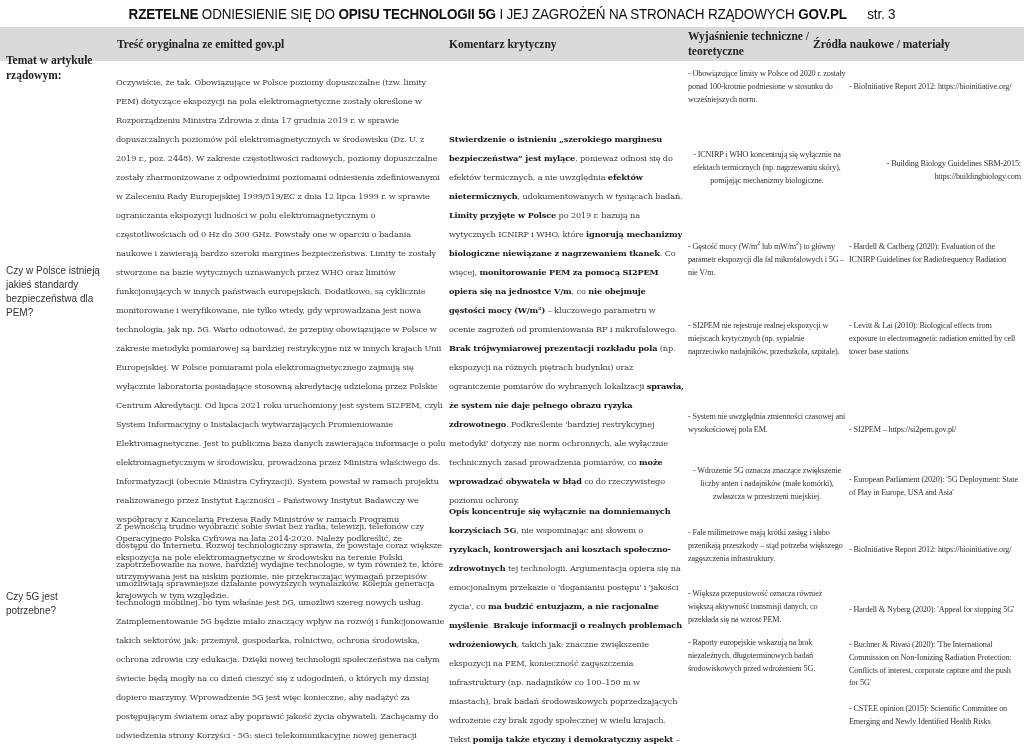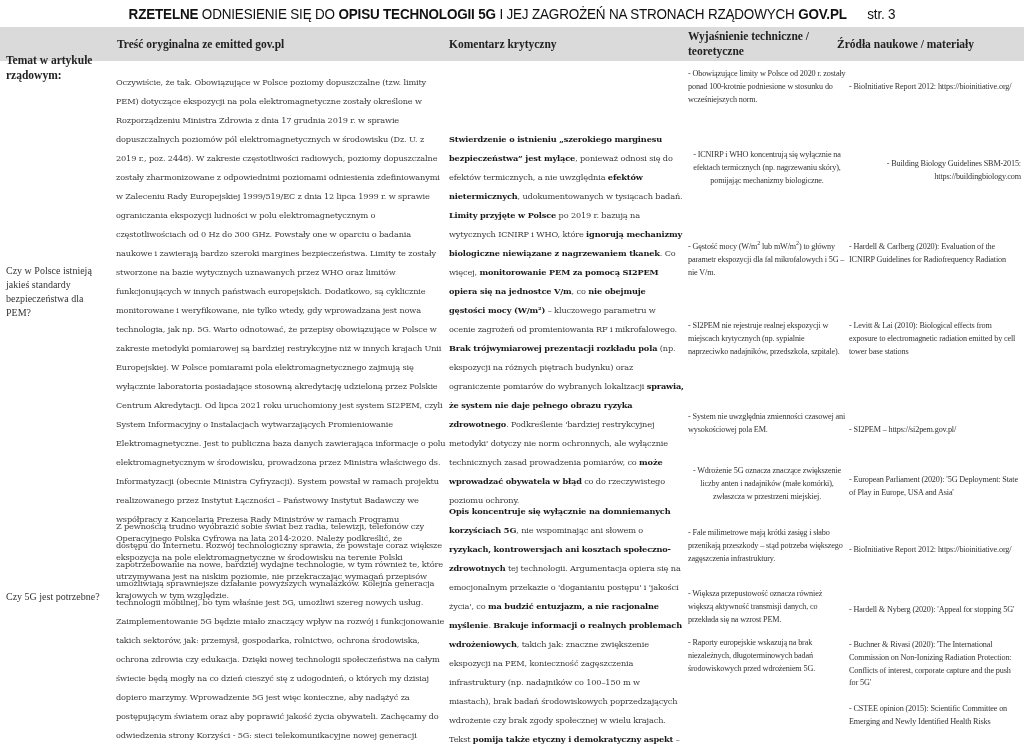--- a/index.html
+++ b/index.html
@@ -4,21 +4,21 @@
 <style>
   html, body { margin: 0; padding: 0; background: #ffffff; }
   body { width: 1024px; height: 749px; overflow: hidden; position: relative; font-family: "DejaVu Serif", serif; color: #2b2b2b; }
   .title-bar { position: absolute; top: 6px; left: 0; width: 1024px; text-align: center; font-family: "Liberation Sans", sans-serif; font-size: 14.5px; color: #111; letter-spacing: -0.2px; transform: scaleX(0.93); }
   .title-bar b { font-weight: bold; }
   .page-num { margin-left: 22px; font-weight: normal; }
   .header-row { position: absolute; top: 27px; left: 0; width: 1024px; height: 34px; background: #dadada; }
   .hcell { position: absolute; font-family: "Liberation Serif", serif; font-weight: bold; font-size: 11.5px; line-height: 15px; color: #222; }
   .cell { position: absolute; font-family: "DejaVu Serif", serif; font-size: 8.2px; line-height: 19px; color: #3a3a3a; letter-spacing: -0.15px; }
   .cell b { color: #1b1b1b; font-weight: bold; }
-  .topic { position: absolute; font-family: Liberation Serif, serif; font-size: 10px; line-height: 14px; color: #333; }
+  .topic { position: absolute; font-family: Liberation Sans, sans-serif; font-size: 10px; line-height: 14px; color: #333; }
   .tech, .src { position: absolute; font-family: Liberation Serif, serif; font-size: 8.2px; line-height: 12.8px; color: #333; letter-spacing: -0.15px; }
   sup { font-size: 6px; vertical-align: super; line-height: 0; }
 </style>
 </head>
 <body>
 
 <div class="title-bar">
   <b>RZETELNE</b><span> ODNIESIENIE SIĘ DO </span><b>OPISU TECHNOLOGII 5G</b><span> I JEJ ZAGROŻEŃ NA STRONACH RZĄDOWYCH </span><b>GOV.PL</b><span class="page-num">str.  3</span>
 </div>
 
@@ -26,21 +26,21 @@
   <div class="hcell" style="left:6px;top:2px;width:100px;margin-top:24px;">
     <div>Temat w artykule</div>
     <div>rządowym:</div>
   </div>
   <div class="hcell" style="left:117px;top:10px;">Treść oryginalna ze emitted gov.pl</div>
   <div class="hcell" style="left:449px;top:10px;">Komentarz krytyczny</div>
   <div class="hcell" style="left:688px;top:2px;">
     <div>Wyjaśnienie techniczne /</div>
     <div>teoretyczne</div>
   </div>
-  <div class="hcell" style="left:837px;top:10px;">Źródła naukowe / materiały</div>
+  <div class="hcell" style="left:813px;top:10px;">Źródła naukowe / materiały</div>
 </div>
 
 <div>
   <div class="topic" style="left:6px;top:264px;width:100px;">Czy w Polsce istnieją jakieś standardy bezpieczeństwa dla PEM?</div>
   <div class="cell" style="left:116px;top:73px;width:330px;">Oczywiście, że tak. Obowiązujące w Polsce poziomy dopuszczalne (tzw. limity PEM) dotyczące ekspozycji na pola elektromagnetyczne zostały określone w Rozporządzeniu Ministra Zdrowia z dnia 17 grudnia 2019 r. w sprawie dopuszczalnych poziomów pól elektromagnetycznych w środowisku (Dz. U. z 2019 r., poz. 2448). W zakresie częstotliwości radiowych, poziomy dopuszczalne zostały zharmonizowane z odpowiednimi poziomami odniesienia zdefiniowanymi w Zaleceniu Rady Europejskiej 1999/519/EC z dnia 12 lipca 1999 r. w sprawie ograniczania ekspozycji ludności w polu elektromagnetycznym o częstotliwościach od 0 Hz do 300 GHz. Powstały one w oparciu o badania naukowe i zawierają bardzo szeroki margines bezpieczeństwa. Limity te zostały stworzone na bazie wytycznych uznawanych przez WHO oraz limitów funkcjonujących w innych państwach europejskich. Dodatkowo, są cyklicznie monitorowane i weryfikowane, nie tylko wtedy, gdy wprowadzana jest nowa technologia, jak np. 5G. Warto odnotować, że przepisy obowiązujące w Polsce w zakresie metodyki pomiarowej są bardziej restrykcyjne niż w innych krajach Unii Europejskiej. W Polsce pomiarami pola elektromagnetycznego zajmują się wyłącznie laboratoria posiadające stosowną akredytację udzieloną przez Polskie Centrum Akredytacji. Od lipca 2021 roku uruchomiony jest system SI2PEM, czyli System Informacyjny o Instalacjach wytwarzających Promieniowanie Elektromagnetyczne. Jest to publiczna baza danych zawierająca informacje o polu elektromagnetycznym w środowisku, prowadzona przez Ministra właściwego ds. Informatyzacji (obecnie Ministra Cyfryzacji). System powstał w ramach projektu realizowanego przez Instytut Łączności – Państwowy Instytut Badawczy we współpracy z Kancelarią Prezesa Rady Ministrów w ramach Programu Operacyjnego Polska Cyfrowa na lata 2014-2020. Należy podkreślić, że ekspozycja na pole elektromagnetyczne w środowisku na terenie Polski utrzymywana jest na niskim poziomie, nie przekraczając wymagań przepisów krajowych w tym względzie.</div>
   <div class="cell" id="comment-0" style="left:449px;top:130px;width:235px;"><b>Stwierdzenie o istnieniu „szerokiego marginesu bezpieczeństwa” jest mylące</b><span>, ponieważ odnosi się do efektów termicznych, a nie uwzględnia </span><b>efektów nietermicznych</b><span>, udokumentowanych w tysiącach badań. </span><b>Limity przyjęte w Polsce</b><span> po 2019 r. bazują na wytycznych ICNIRP i WHO, które </span><b>ignorują mechanizmy biologiczne niewiązane z nagrzewaniem tkanek</b><span>. Co więcej, </span><b>monitorowanie PEM za pomocą SI2PEM opiera się na jednostce V/m</b><span>, co </span><b>nie obejmuje gęstości mocy (W/m²)</b><span> – kluczowego parametru w ocenie zagrożeń od promieniowania RF i mikrofalowego. </span><b>Brak trójwymiarowej prezentacji rozkładu pola</b><span> (np. ekspozycji na różnych piętrach budynku) oraz ograniczenie pomiarów do wybranych lokalizacji </span><b>sprawia, że system nie daje pełnego obrazu ryzyka zdrowotnego</b><span>. Podkreślenie 'bardziej restrykcyjnej metodyki' dotyczy nie norm ochronnych, ale wyłącznie technicznych zasad prowadzenia pomiarów, co </span><b>może wprowadzać obywatela w błąd</b><span> co do rzeczywistego poziomu ochrony.</span></div>
   <div class="tech" style="left:688px;top:68px;width:158px;">- Obowiązujące limity w Polsce od 2020 r. zostały ponad 100-krotnie podniesione w stosunku do wcześniejszych norm.</div>
   <div class="tech" style="left:688px;top:149px;width:158px;text-align:center;">- ICNIRP i WHO koncentrują się wyłącznie na efektach termicznych (np. nagrzewaniu skóry), pomijając mechanizmy biologiczne.</div>
   <div class="tech" id="tech-0-2" style="left:688px;top:241px;width:158px;">- Gęstość mocy (W/m<sup>2</sup> lub mW/m<sup>2</sup>) to główny parametr ekspozycji dla fal mikrofalowych i 5G – nie V/m.</div>
   <div class="tech" style="left:688px;top:320px;width:158px;">- SI2PEM nie rejestruje realnej ekspozycji w miejscach krytycznych (np. sypialnie naprzeciwko nadajników, przedszkola, szpitale).</div>

